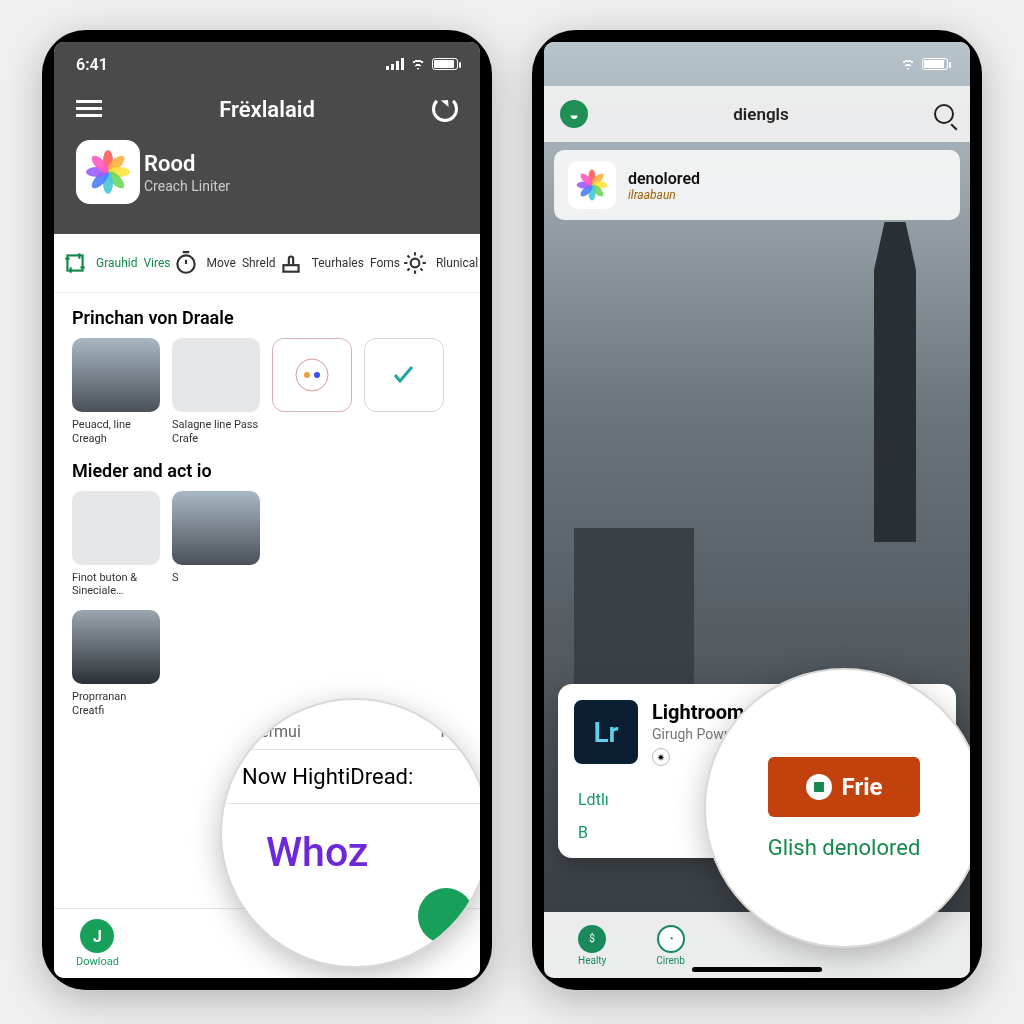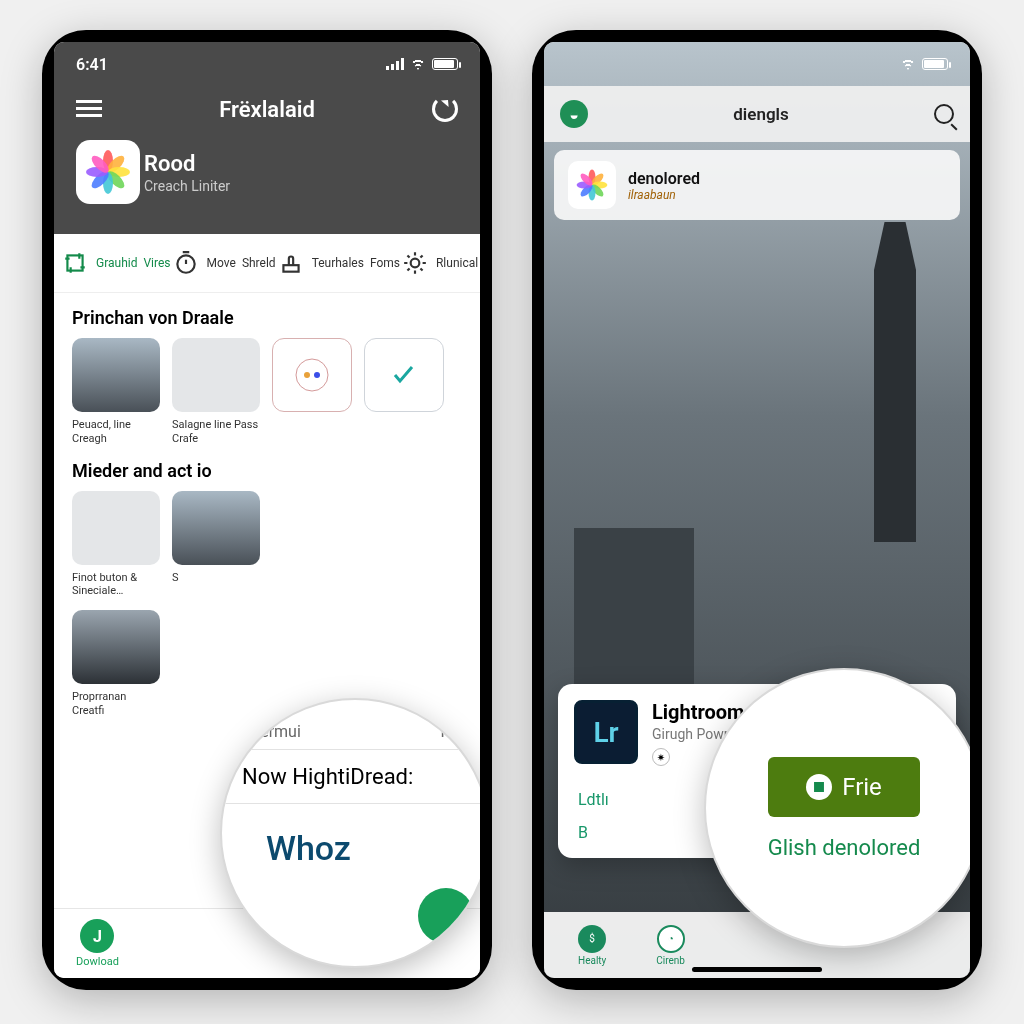--- a/index.html
+++ b/index.html
@@ -87,21 +87,21 @@
   
   .bottom-nav { position:absolute; left:0; right:0; bottom:0; height:70px; background:#fff; border-top:1px solid #e6e6e6; display:flex; align-items:center; justify-content:flex-start; padding:0 22px; gap:14px;}
   .nav-pill { width:34px; height:34px; border-radius:50%; background:#18a05a; color:#fff; display:flex;align-items:center;justify-content:center;font-weight:700;}
   .nav-label{font-size:11px;color:#18a05a;}
 
   
   .magnifier { position:absolute; border-radius:50%; background:#fff; box-shadow:0 8px 30px rgba(0,0,0,.25); border:2px solid #d9d9d9; overflow:hidden; display:flex; flex-direction:column; }
   .p1-mag { width:270px; height:270px; right:-10px; bottom:10px; }
   .p1-mag .m-top { font-size:16px; color:#666; padding:22px 26px 8px; display:flex; justify-content:space-between;}
   .p1-mag .m-head { font-size:22px; padding:14px 20px; border-top:1px solid #e2e2e2; border-bottom:1px solid #e2e2e2;}
-  .p1-mag .m-big { font-size:34px; color:#0c4a6e; font-weight:500; padding:24px 0 0 44px;}
+  .p1-mag .m-big { font-size:41px; color:#6d28d9; font-weight:500; padding:24px 0 0 44px;}
   .p1-mag .m-fab { position:absolute; right:14px; bottom:22px; width:56px; height:56px; border-radius:50%; background:#18a05a;}
 
   
   .p2-dim { position:absolute; inset:0; background:linear-gradient(180deg,#b8c4cc 0%,#6a747b 40%,#32383c 100%); }
   .p2-status .status-bar{ color:#fff;}
   .p2-header { position:absolute; top:44px; left:0; right:0; height:56px; background:rgba(240,240,240,.92); display:flex; align-items:center; justify-content:space-between; padding:0 16px; }
   .p2-header .mid{ font-size:17px; font-weight:600; color:#222;}
   .p2-circle-ic{ width:28px; height:28px; border-radius:50%; background:#1f8f56; display:flex;align-items:center;justify-content:center;color:#fff;}
   .search-icon{width:20px;height:20px;border:2px solid #222;border-radius:50%;position:relative;}
   .search-icon::after{content:"";position:absolute;right:-6px;bottom:-6px;width:8px;height:2px;background:#222;transform:rotate(45deg);}
@@ -123,21 +123,21 @@
   .info-ic{width:24px;height:24px;border:1.5px solid #888;border-radius:50%;display:flex;align-items:center;justify-content:center;font-size:14px;color:#888;margin-left:auto;}
   .p2-card .links{margin-top:24px;color:#18976a;font-size:16px;display:flex;flex-direction:column;gap:14px;padding-left:4px;}
 
   .p2-nav { position:absolute; left:0; right:0; bottom:0; height:66px; background:rgba(245,245,245,.95); display:flex; align-items:center; gap:50px; padding:0 34px;}
   .p2-nav .item{display:flex;flex-direction:column;align-items:center;font-size:10px;color:#1a8a5d;gap:2px;}
   .p2-nav .pill{width:28px;height:28px;border-radius:50%;background:#1a8a5d;color:#fff;display:flex;align-items:center;justify-content:center;}
 
   .home-ind{position:absolute;bottom:6px;left:50%;transform:translateX(-50%);width:130px;height:5px;background:#000;border-radius:3px;}
 
   .p2-mag { width:280px; height:280px; right:-14px; bottom:30px; align-items:center; justify-content:center; }
-  .p2-mag .frie-btn{ background:#4d7c0f; color:#fff; padding:16px 38px; border-radius:6px; font-size:24px; font-weight:400; display:flex; align-items:center; gap:10px;}
+  .p2-mag .frie-btn{ background:#c2410c; color:#fff; padding:16px 38px; border-radius:6px; font-size:24px; font-weight:700; display:flex; align-items:center; gap:10px;}
   .p2-mag .sub{ color:#158a4d; font-size:22px; margin-top:18px;}
   .compass-ic{width:26px;height:26px;border-radius:50%;background:#fff;position:relative;}
   .compass-ic::after{content:"";position:absolute;left:50%;top:50%;width:14px;height:14px;background:#158a4d;transform:translate(-50%,-50%) rotate(45deg);clip-path:polygon(50% 0,100% 50%,50% 100%,0 50%);}
 
   
   .ic svg{width:26px;height:26px;}
   .thumb .img.tower-thumb{background:linear-gradient(#a9b8c4,#495057);position:relative;}
   .thumb .img.arch-thumb{background:#e4e6e8;position:relative;}
 </style>
 </head>

